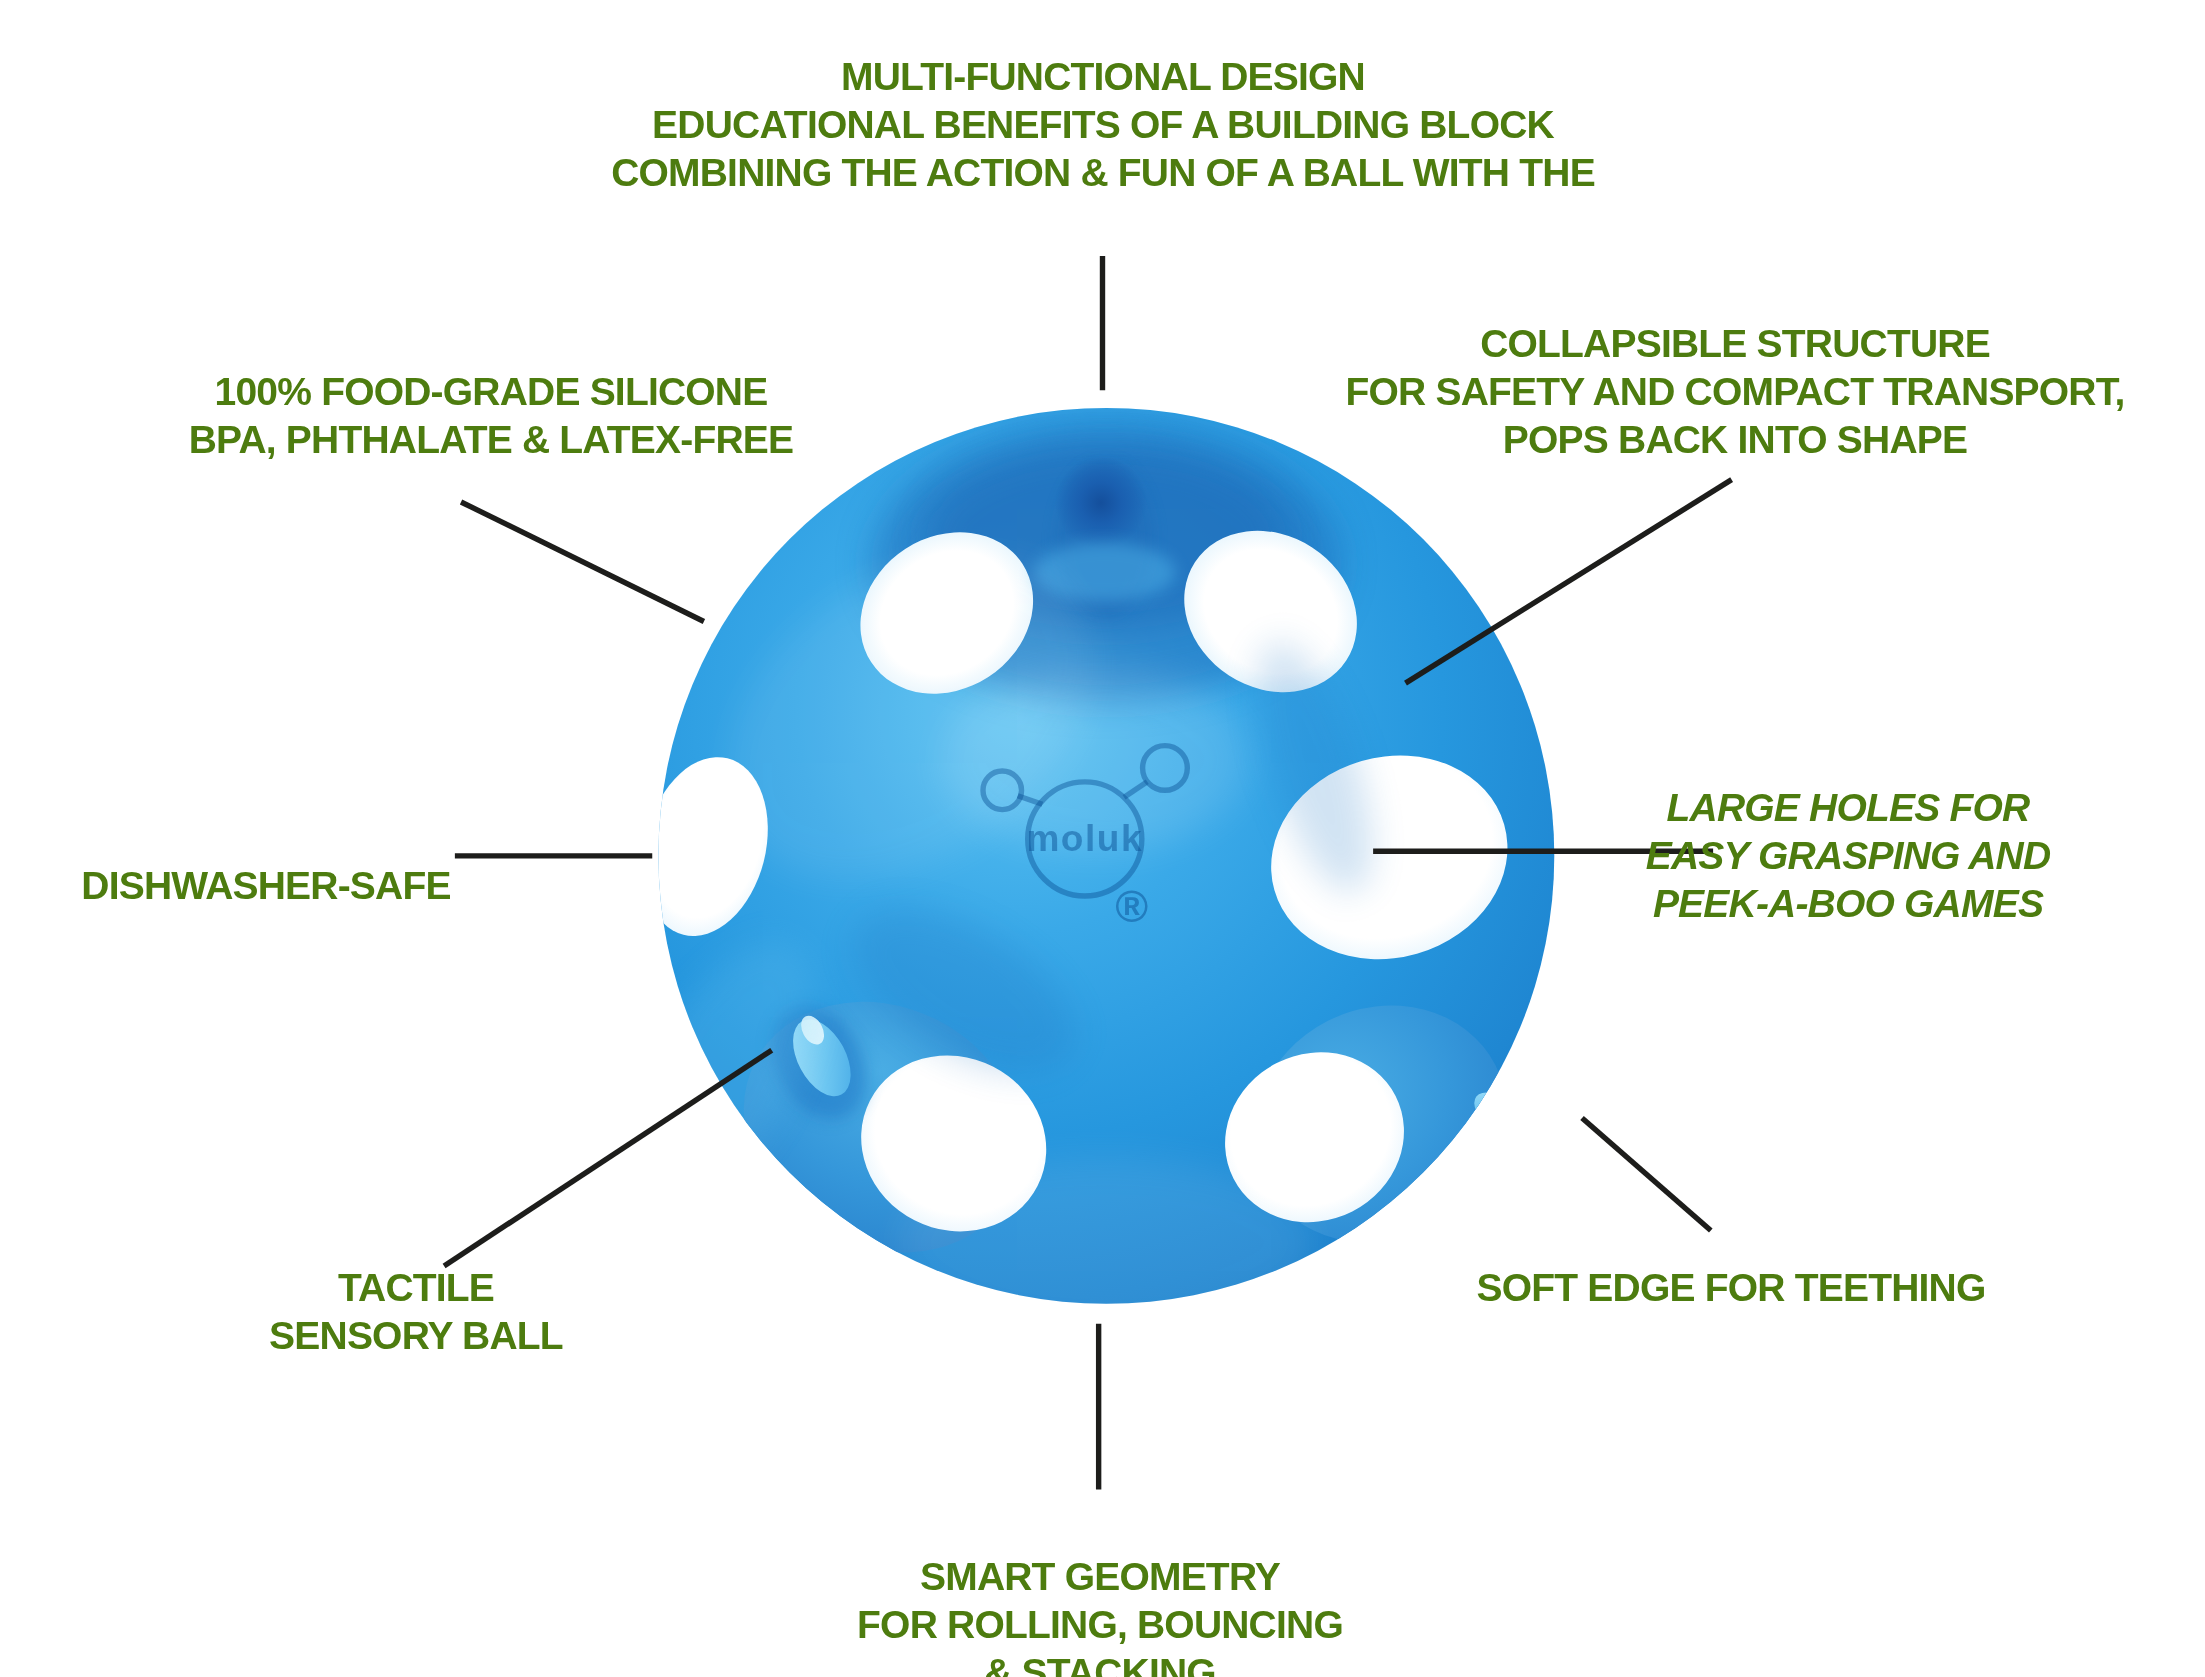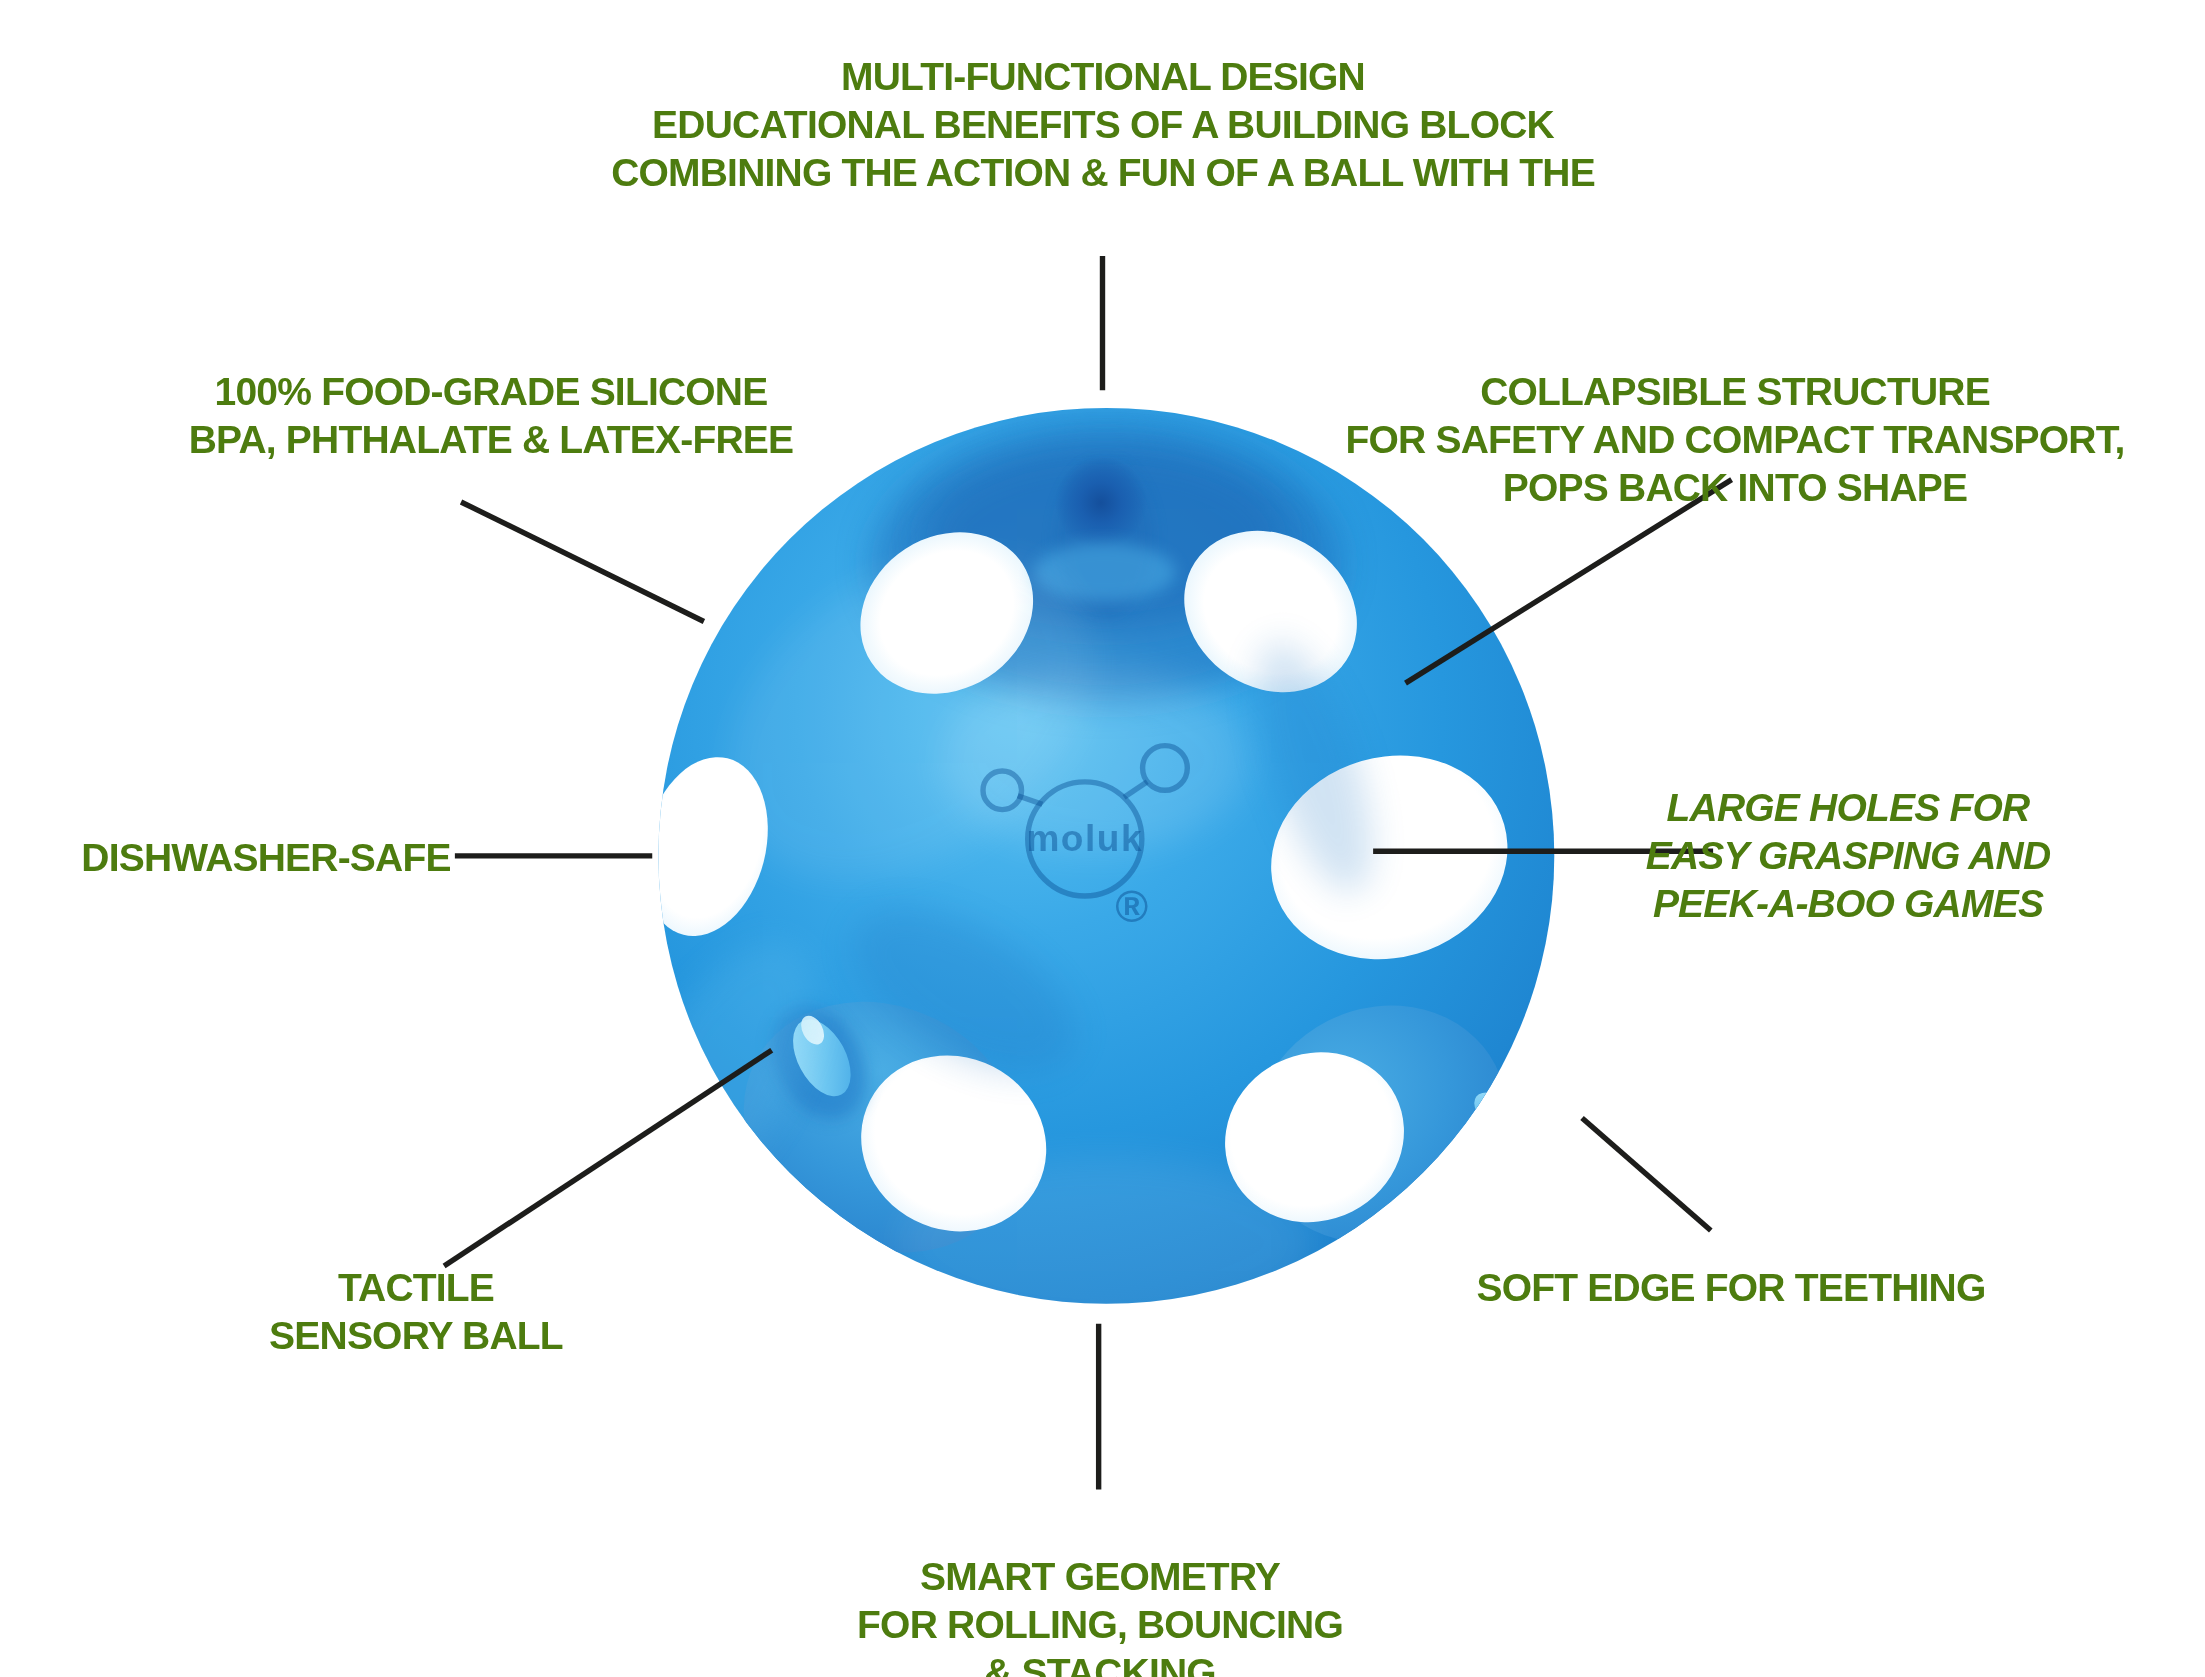--- a/index.html
+++ b/index.html
@@ -138,27 +138,27 @@
     <span>MULTI-FUNCTIONAL DESIGN</span>
     <span>EDUCATIONAL BENEFITS OF A BUILDING BLOCK</span>
     <span>COMBINING THE ACTION &amp; FUN OF A BALL WITH THE</span>
   </div>
 
   <div class="callout" style="left:443px; top:368px;margin-left:48px;">
     <span>100% FOOD-GRADE SILICONE</span>
     <span>BPA, PHTHALATE &amp; LATEX-FREE</span>
   </div>
 
-  <div class="callout" style="left:1735px; top:320px;margin-top:48px;">
+  <div class="callout" style="left:1735px; top:320px;">
     <span>COLLAPSIBLE STRUCTURE</span>
     <span>FOR SAFETY AND COMPACT TRANSPORT,</span>
     <span>POPS BACK INTO SHAPE</span>
   </div>
 
-  <div class="callout" style="left:266px; top:834px;">
+  <div class="callout" style="left:266px; top:862px;">
     <span>DISHWASHER-SAFE</span>
   </div>
 
   <div class="callout" style="left:1848px; top:784px;font-style:italic;">
     <span>LARGE HOLES FOR</span>
     <span>EASY GRASPING AND</span>
     <span>PEEK-A-BOO GAMES</span>
   </div>
 
   <div class="callout" style="left:416px; top:1264px;">

